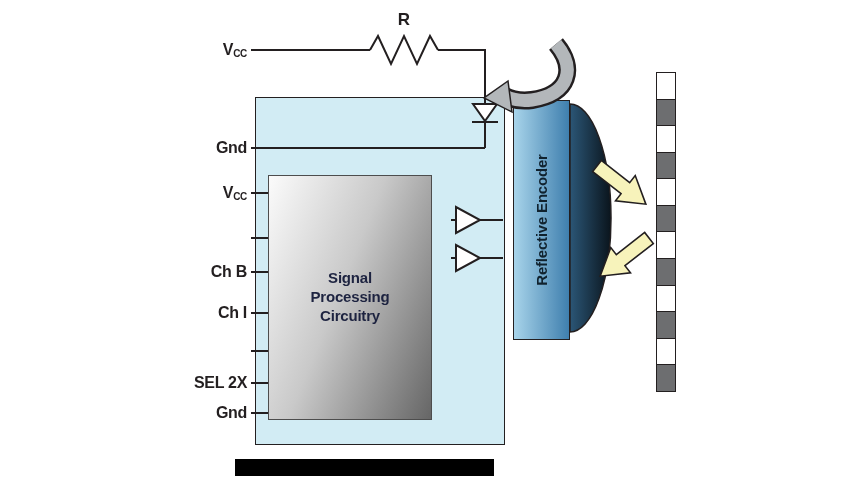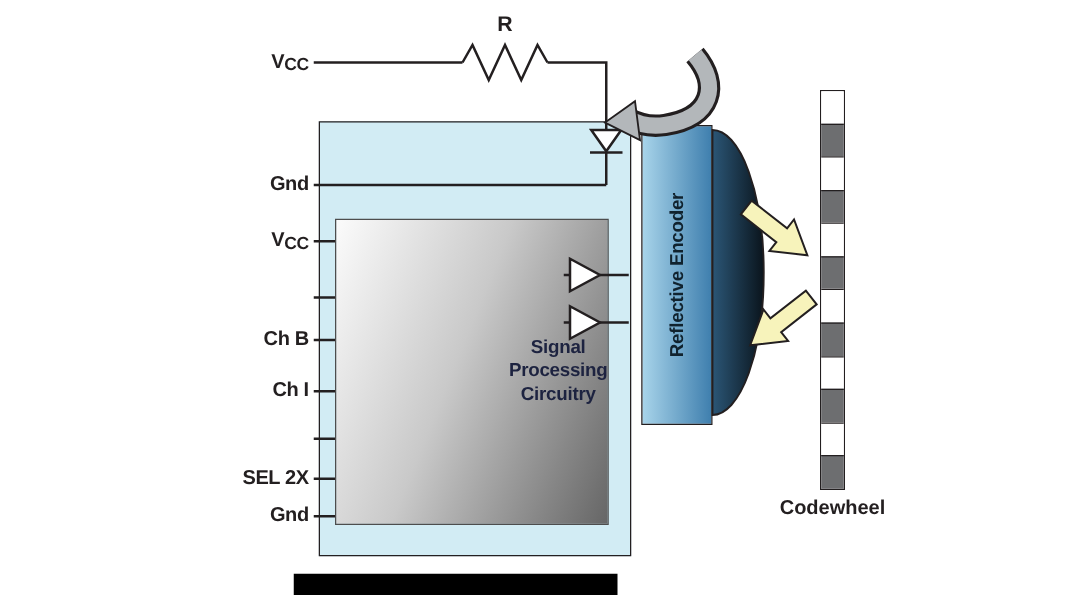--- a/index.html
+++ b/index.html
@@ -9,27 +9,27 @@
 
   .overlay { position:absolute; left:0; top:0; z-index:5; pointer-events:none; }
 
   .package {
     left:255px; top:97px; width:250px; height:348px;
     background:var(--package-fill,#d2ecf4);
     border:1.5px solid var(--outline,#231f20);
     z-index:1;
   }
   .signal-block {
-    left:268px; top:175px; width:219px; height:245px;
+    left:268px; top:175px; width:164px; height:245px;
     background:linear-gradient(112deg,
       var(--signal-fill-light,#fbfbfb) 0%,
       var(--signal-fill-mid,#c9c9c9) 45%,
       var(--signal-fill-dark,#666666) 100%);
     border:1px solid #4d4d4d;
-    display:flex; align-items:center; justify-content:flex-end;
+    display:flex; align-items:center; justify-content:center;
     z-index:2;
   }
   .signal-label {
     font-weight:bold; font-size:15px; line-height:1.25;
     color:#1d2340; text-align:center; white-space:pre-line; letter-spacing:-0.2px;
   }
   .encoder-block {
     left:513px; top:100px; width:57px; height:240px;
     background:linear-gradient(to right,
       var(--encoder-fill-light,#a8d4ea) 0%,
@@ -51,21 +51,21 @@
   .cw-seg { flex:1; border-top:1.5px solid var(--outline,#231f20); }
   .cw-seg:first-child { border-top:none; }
   .cw-dark { background:var(--codewheel-dark,#6d6e70); }
   .cw-light { background:#ffffff; }
 
   .pin-label {
     left:152px; width:95px; height:20px; line-height:20px;
     text-align:right; font-weight:bold; font-size:16px; letter-spacing:-0.3px;
     color:var(--outline,#231f20); z-index:6;
   }
-  .sub { font-size:14px; font-weight:bold; vertical-align:-2px; }
+  .sub { font-size:10px; font-weight:bold; vertical-align:-2px; }
 
   .r-label {
     left:386px; top:10px; width:36px; text-align:center;
     font-weight:bold; font-size:17px; color:var(--outline,#231f20); z-index:6;
   }
   .codewheel-label {
     left:597px; top:398px; width:138px; text-align:center;
     font-weight:bold; font-size:16px; color:var(--outline,#231f20); z-index:6;
   }
   .black-bar { left:235px; top:459px; width:259px; height:17px; background:#000; z-index:6; }
@@ -144,16 +144,15 @@
   <div class="abs r-label">R</div>
 
   <div class="abs pin-label" style="top:40px"><span>V</span><span class="sub">CC</span></div>
   <div class="abs pin-label" style="top:138px"><span>Gnd</span><span class="sub"></span></div>
   <div class="abs pin-label" style="top:183px"><span>V</span><span class="sub">CC</span></div>
   <div class="abs pin-label" style="top:303px"><span>Ch I</span><span class="sub"></span></div>
   <div class="abs pin-label" style="top:262px"><span>Ch B</span><span class="sub"></span></div>
   <div class="abs pin-label" style="top:373px"><span>SEL 2X</span><span class="sub"></span></div>
   <div class="abs pin-label" style="top:403px"><span>Gnd</span><span class="sub"></span></div>
 
-  <div class="abs codewheel-label">Codewheel</div>
 
   <div class="abs black-bar"></div>
 </div>
 
 </body></html>

